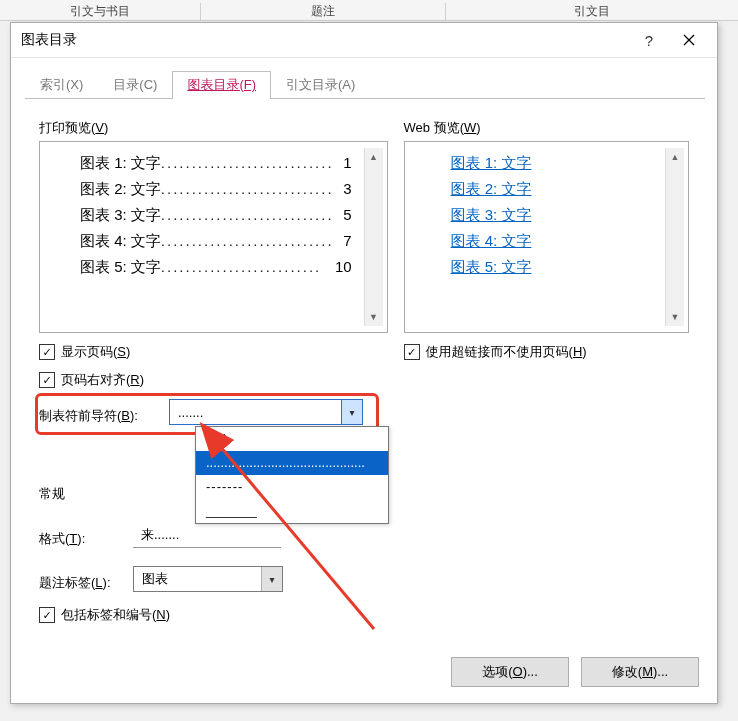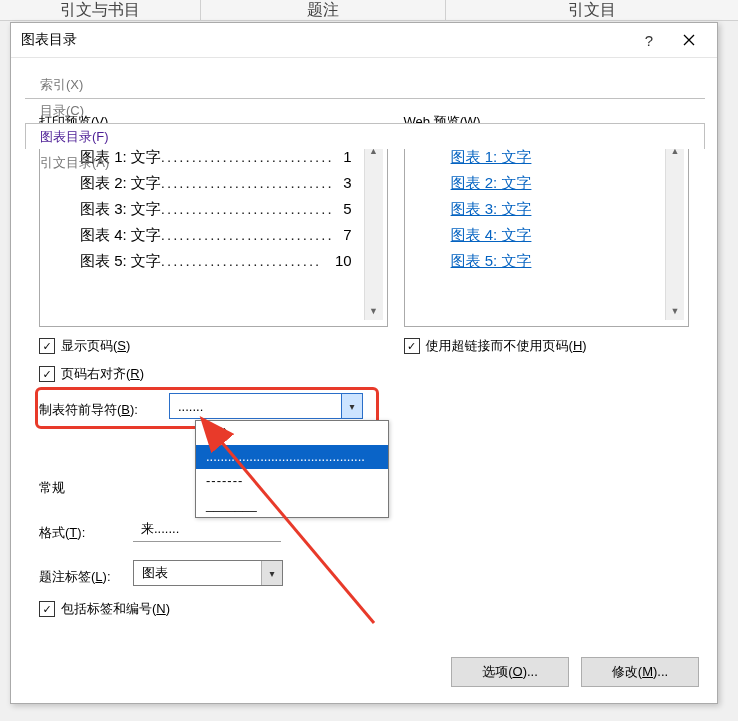--- a/index.html
+++ b/index.html
@@ -9,22 +9,22 @@
     background: #f0f0f0;
     color: #000;
     overflow: hidden;
   }
   .ribbon-bg {
     width: 738px;
     height: 20px;
     background: #f5f5f5;
     border-bottom: 1px solid #d0d0d0;
     display: flex;
-    align-items: center;
-    font-size: 16px;
+    align-items: flex-end;
+    font-size: 12px;
     color: #444;
   }
   .ribbon-bg div { border-right:1px solid #d0d0d0; text-align:center; }
   .dialog {
     position: absolute;
     left: 10px;
     top: 22px;
     width: 706px;
     height: 680px;
     background: #fff;
@@ -41,38 +41,38 @@
   .titlebar-title { flex:1; font-size:14px; }
   .titlebar-help {
     width: 40px; height: 30px; display:flex; align-items:center; justify-content:center;
     font-size:15px; color:#333;
   }
   .titlebar-close {
     width: 40px; height: 30px; display:flex; align-items:center; justify-content:center;
   }
   .tabs {
     display:flex;
-    margin: 12px 12px 0 14px;
+    margin: 12px 12px 6px 14px;
     height: 28px;
     border-bottom: 1px solid #c0c0c0;
-    flex-direction: column;
   }
   .tab {
     padding: 4px 14px 3px 14px;
     color:#777;
     border:1px solid transparent;
     border-bottom:none;
     position:relative;
     top:1px;
     cursor:default;
   }
   .tab.active {
-    color:#4c1d95;
+    color:#be185d;
     border-color:#c0c0c0;
     background:#fff;
+    text-decoration:underline;
   }
   .body {
     padding: 14px 28px;
     display:flex;
     gap: 16px;
   }
   .col { flex:1; display:flex; flex-direction:column; }
   .section-label { margin-bottom:4px; }
   .section-label u { text-decoration: underline; }
   .preview-box {

